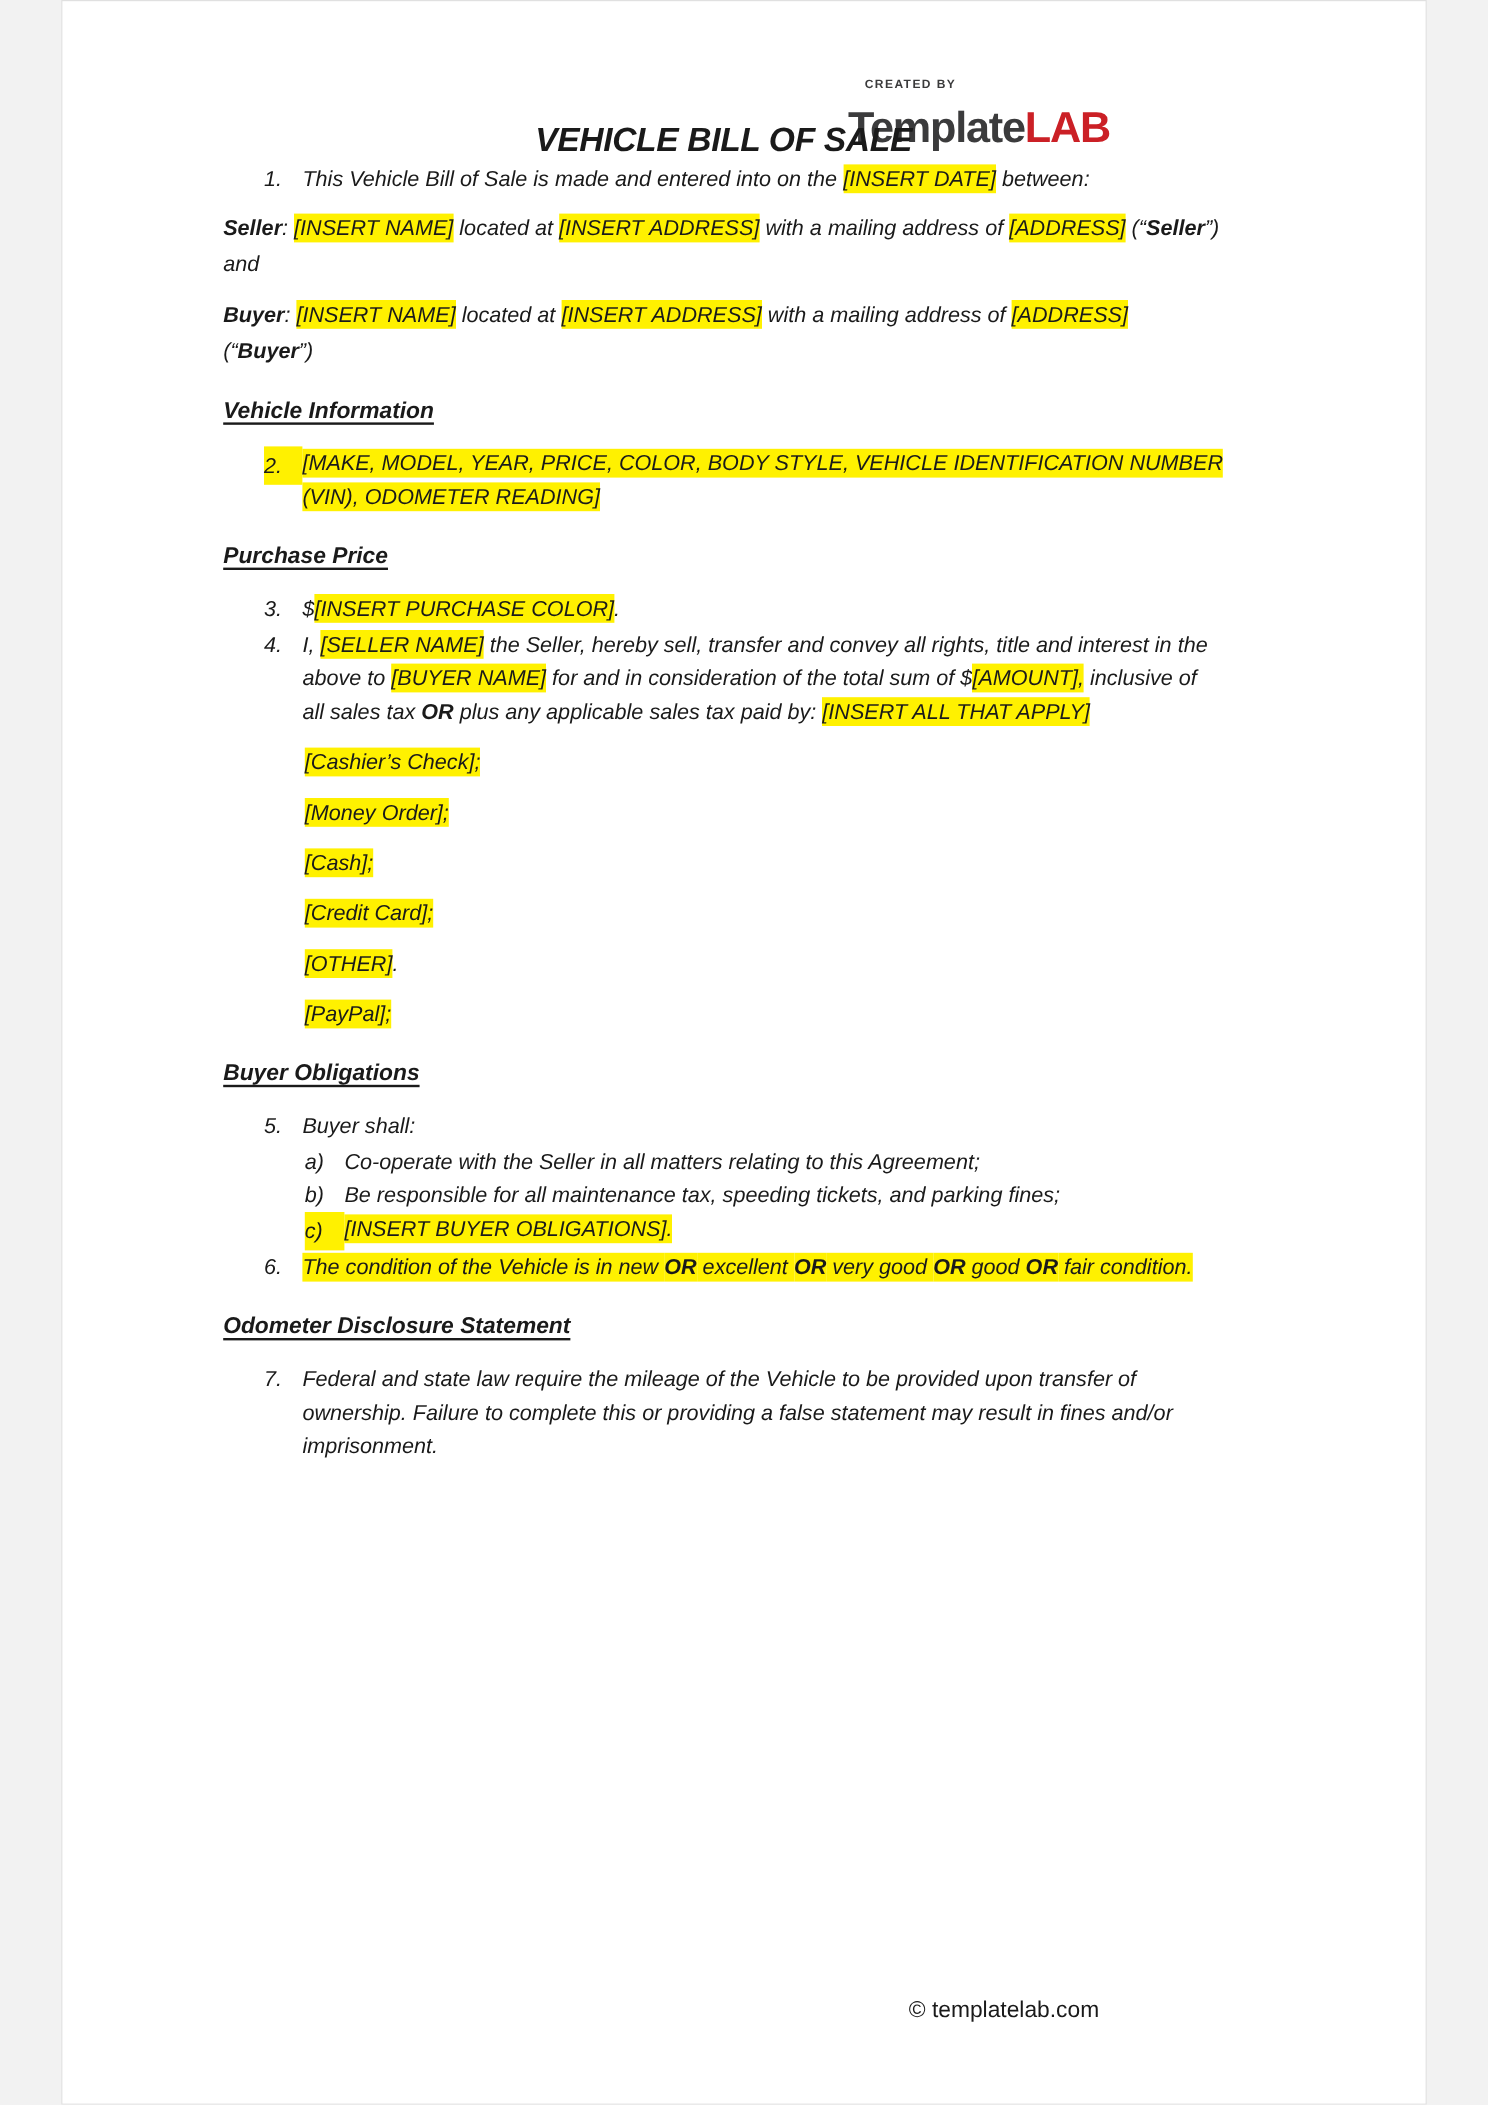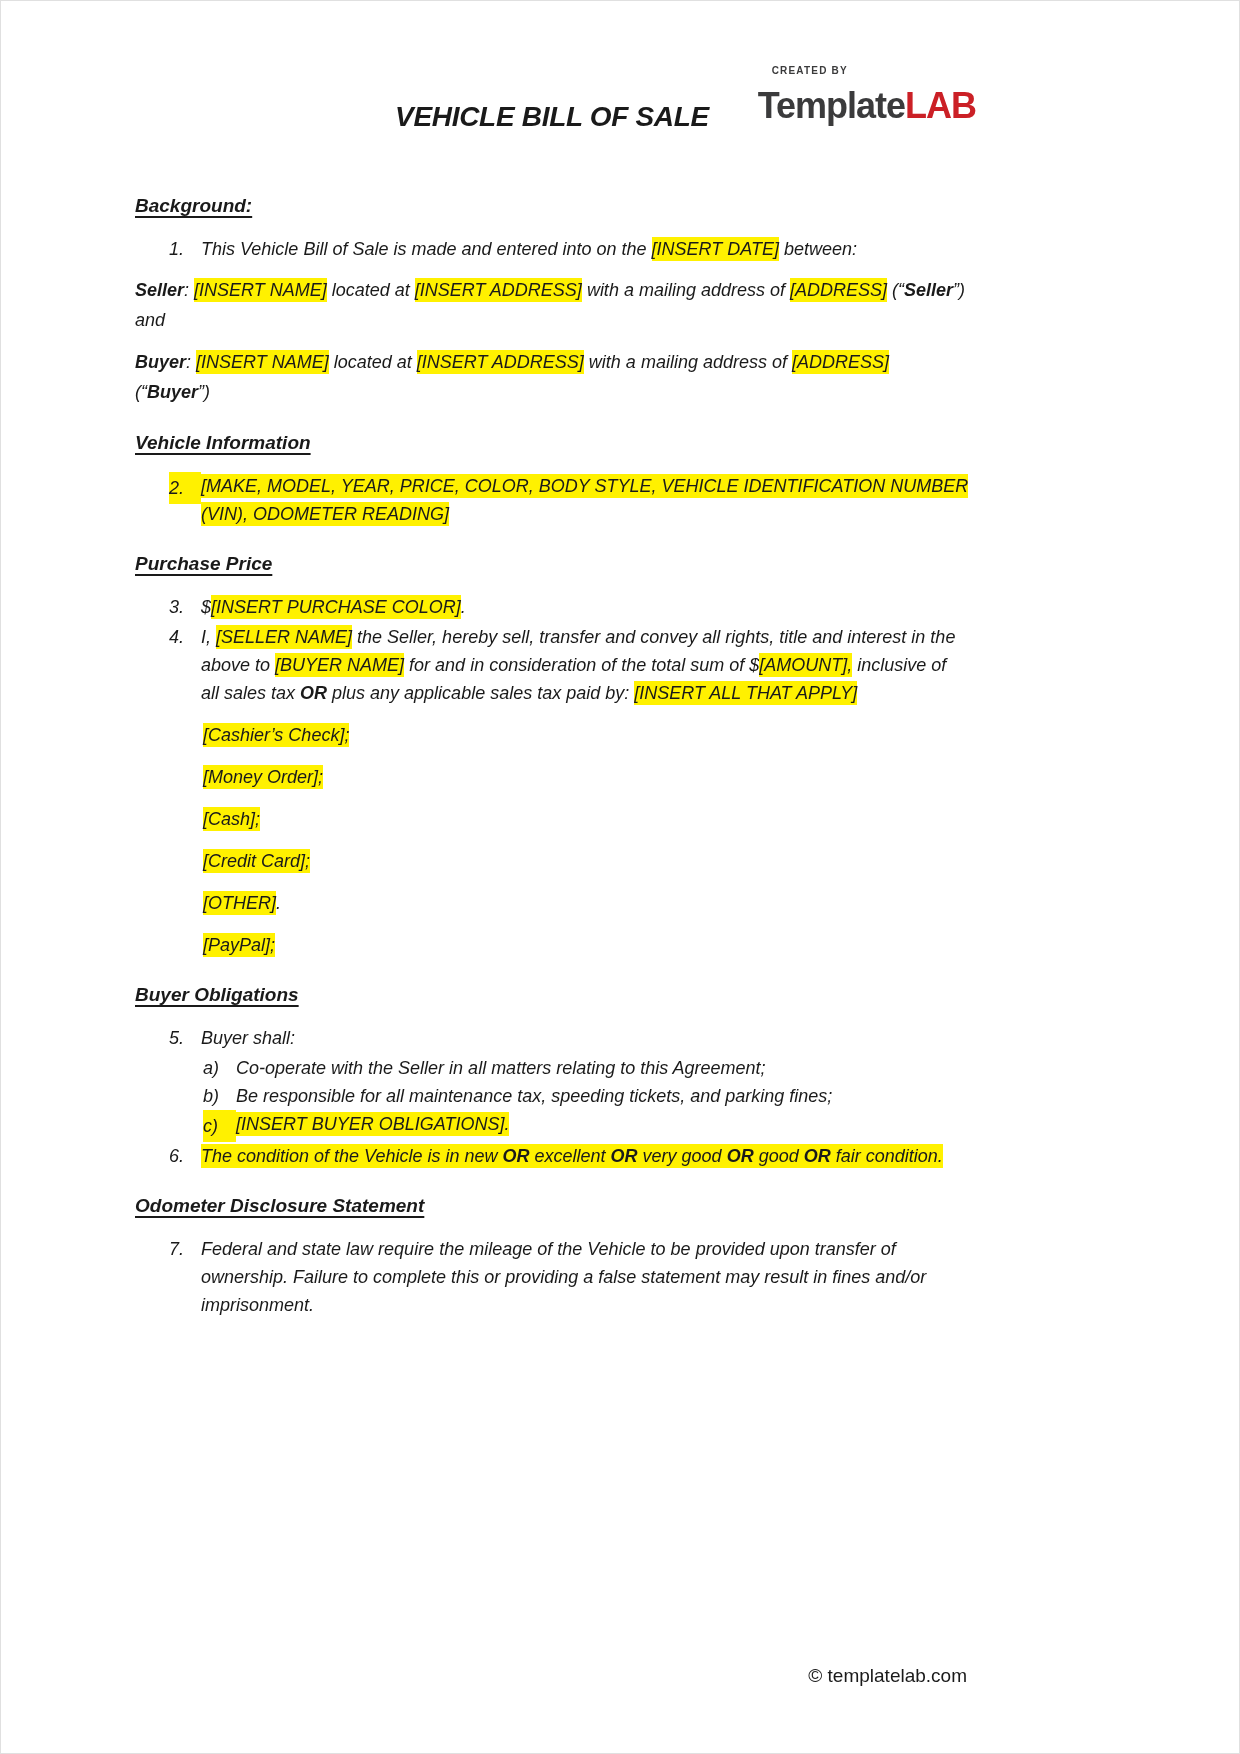--- a/index.html
+++ b/index.html
@@ -4,21 +4,21 @@
 <style>
   :root{
     --hl:#fff100;
     --brand-red:#cb2026;
     --brand-gray:#3b3b3c;
     --ink:#1a1a1a;
   }
   html,body{margin:0;padding:0;background:#f2f2f2;}
   .page{
     position:relative;
-    width:1240px;height:1754px;
+    width:1138px;height:1754px;
     margin:0 auto;
     background:#ffffff;
     border:1px solid #e0e0e0;
     box-sizing:border-box;
     font-family:"Liberation Sans",sans-serif;
     color:var(--ink);
     font-size:18px;line-height:28px;
     overflow:hidden;
   }
   .logo{
@@ -83,21 +83,20 @@
   <div class="logo">
     <span class="created-by">CREATED BY</span>
     <span class="wordmark"><span>Template</span><span class="lab">LAB</span></span>
   </div>
 
   <div class="content">
 
     <h1 class="title">VEHICLE BILL OF SALE</h1>
 
 
-    <h2 class="heading mt-lg">Background:</h2>
 
     <div class="num-item">
       <span class="num"><span>1.</span></span>
       <div class="item-body"><span>This Vehicle Bill of Sale is made and entered into on the </span><span class="hl">[INSERT DATE]</span><span> between:</span></div>
     </div>
 
     <p class="para"><span class="b">Seller</span><span>: </span><span class="hl">[INSERT NAME]</span><span> located at </span><span class="hl">[INSERT ADDRESS]</span><span> with a mailing address of </span><span class="hl">[ADDRESS]</span><span> (“</span><span class="b">Seller</span><span>”) and</span></p>
 
     <p class="para"><span class="b">Buyer</span><span>: </span><span class="hl">[INSERT NAME]</span><span> located at </span><span class="hl">[INSERT ADDRESS]</span><span> with a mailing address of </span><span class="hl">[ADDRESS]</span><span> (“</span><span class="b">Buyer</span><span>”)</span></p>
 

